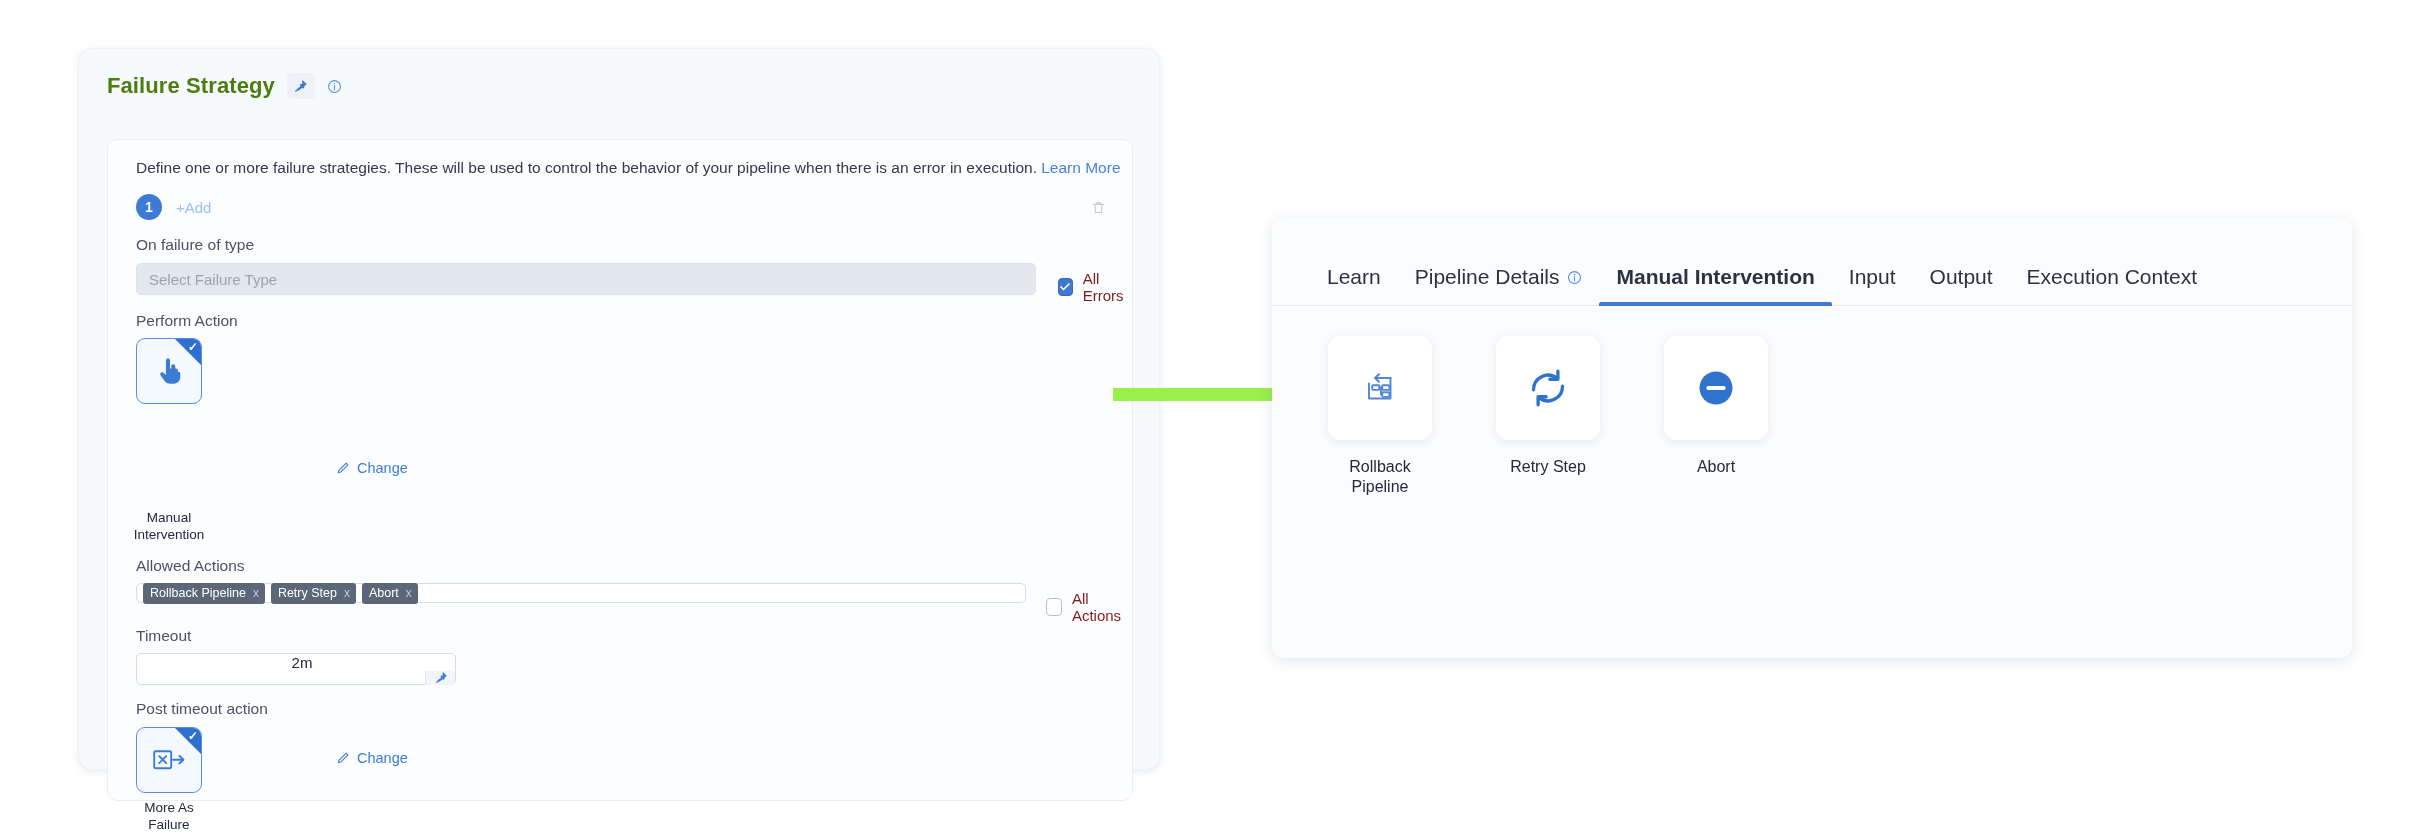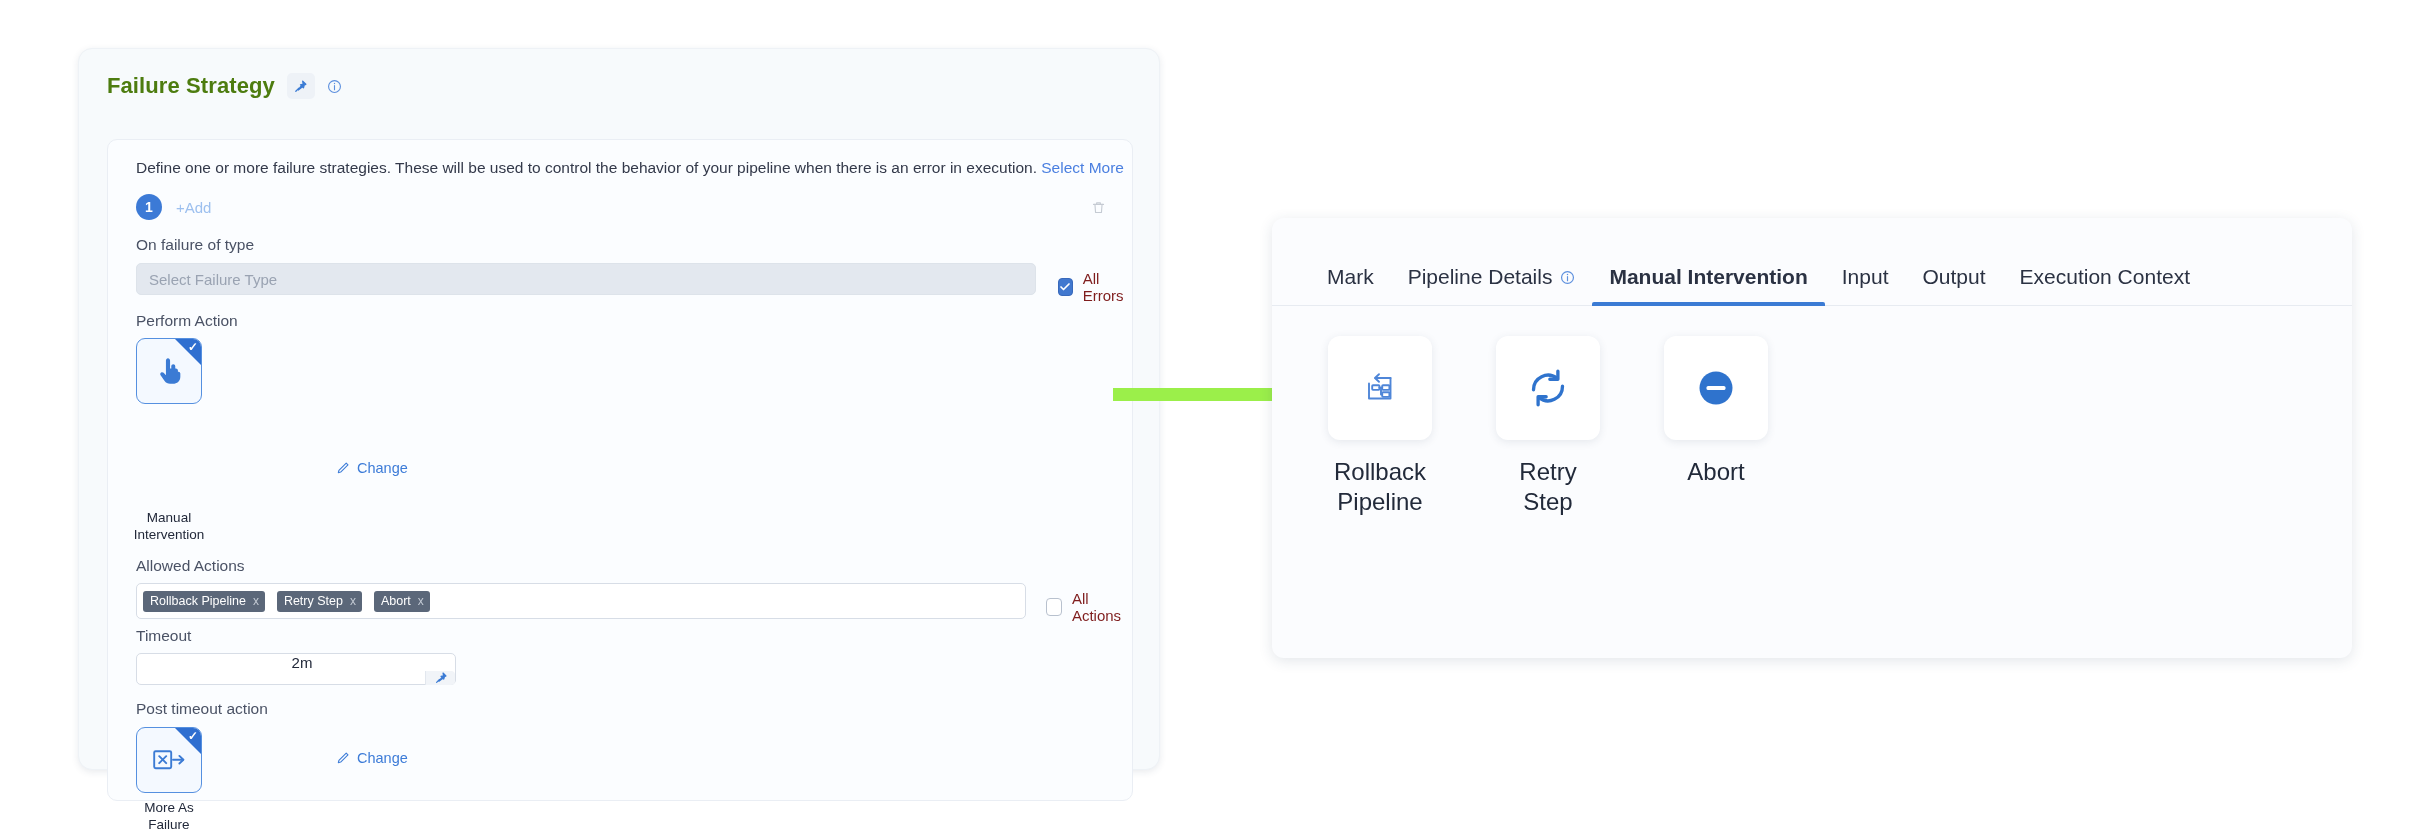--- a/index.html
+++ b/index.html
@@ -103,23 +103,23 @@
   .act-caption {
     position:absolute; text-align:center; width: 90px;
     font-size: 13.5px; color:#22293a; line-height: 1.25;
   }
   .change-link {
     position:absolute; display:flex; align-items:center; gap:7px;
     color:#3d7cd8; font-size:14.5px;
   }
 
   .chips-input {
-    position:absolute; height:36px;
+    position:absolute; height:20px;
     border-radius:5px; border:1px solid #d7dde6; background:#fff;
-    display:flex; align-items:center; gap:12px; padding:0 6px;
+    display:flex; align-items:center; gap:6px; padding:0 6px;
   }
   .chip {
     background:#5b6779; color:#fff; font-size:12.5px;
     border-radius:3px; padding: 3px 6px 4px 7px;
     display:flex; align-items:center; gap:7px; white-space:nowrap;
   }
   .chip .x { color:#c3cad4; font-size:12px; }
 
   .timeout-input {
     position:absolute; height: 32px;
@@ -165,21 +165,21 @@
   .section-title { font-size: 22px; color:#5c6475; margin-bottom: 28px; }
   .pa-grid { display:flex; gap: 60px; padding-left: 16px; }
   .pa-item { width: 108px; text-align:center; }
   .pa-tile {
     width: 104px; height: 104px; border-radius: 12px;
     background:#ffffff; box-shadow: 0 2px 8px rgba(40,60,90,0.10);
     display:flex; align-items:center; justify-content:center;
     margin: 0 auto;
   }
   .pa-label {
-    margin-top: 17px; font-size: 24px; color:#222a3a; line-height:1.25;text-align:center;
+    margin-top: 17px; font-size: 16px; color:#222a3a; line-height:1.25;text-align:center;
   }
 </style>
 </head>
 <body>
 
 <div id="stage">
 
   <div id="left-panel">
 
     <div class="panel-header">
@@ -196,21 +196,21 @@
           <line x1="12" y1="10.6" x2="12" y2="17" stroke-linecap="round"></line>
           <circle cx="12" cy="7.2" r="1.1" fill="#5d90de" stroke="none"></circle>
         </svg>
       </span>
     </div>
 
     <div class="inner-card">
 
       <div class="desc">
         <span>Define one or more failure strategies. These will be used to control the behavior of your pipeline when there is an error in execution.</span>
-        <a href="#">Select More</a>
+        <a href="#">Learn More</a>
       </div>
 
       <div class="addrow">
         <span class="badge1">1</span>
         <span class="addlink">+Add</span>
         <span class="trash-btn">
           <svg width="15" height="17" viewBox="0 0 24 24" fill="none" stroke="#9aa3b0" stroke-width="1.8" stroke-linecap="round" stroke-linejoin="round">
             <path d="M4 7h16"></path>
             <path d="M9 7V4.6h6V7"></path>
             <path d="M6.3 7l1 13h9.4l1-13"></path>
@@ -314,21 +314,21 @@
   <div id="arrow">
     <svg width="222" height="46" viewBox="0 0 222 46">
       <rect x="0" y="16" width="180" height="13" fill="#9BEF4A"></rect>
       <polygon points="168,4 216,22.5 168,41" fill="#9BEF4A"></polygon>
     </svg>
   </div>
 
   <div id="right-panel">
     <div class="tabs">
       <div class="tab">
-        <span>Mark</span>
+        <span>Learn</span>
       </div>
       <div class="tab">
         <span>Pipeline Details</span>
         <span style="display:flex;">
           <svg width="15" height="15" viewBox="0 0 24 24" fill="none" stroke="#5d90de" stroke-width="1.9">
             <circle cx="12" cy="12" r="9.5"></circle>
             <line x1="12" y1="10.6" x2="12" y2="17" stroke-linecap="round"></line>
             <circle cx="12" cy="7.2" r="1.15" fill="#5d90de" stroke="none"></circle>
           </svg>
         </span>

